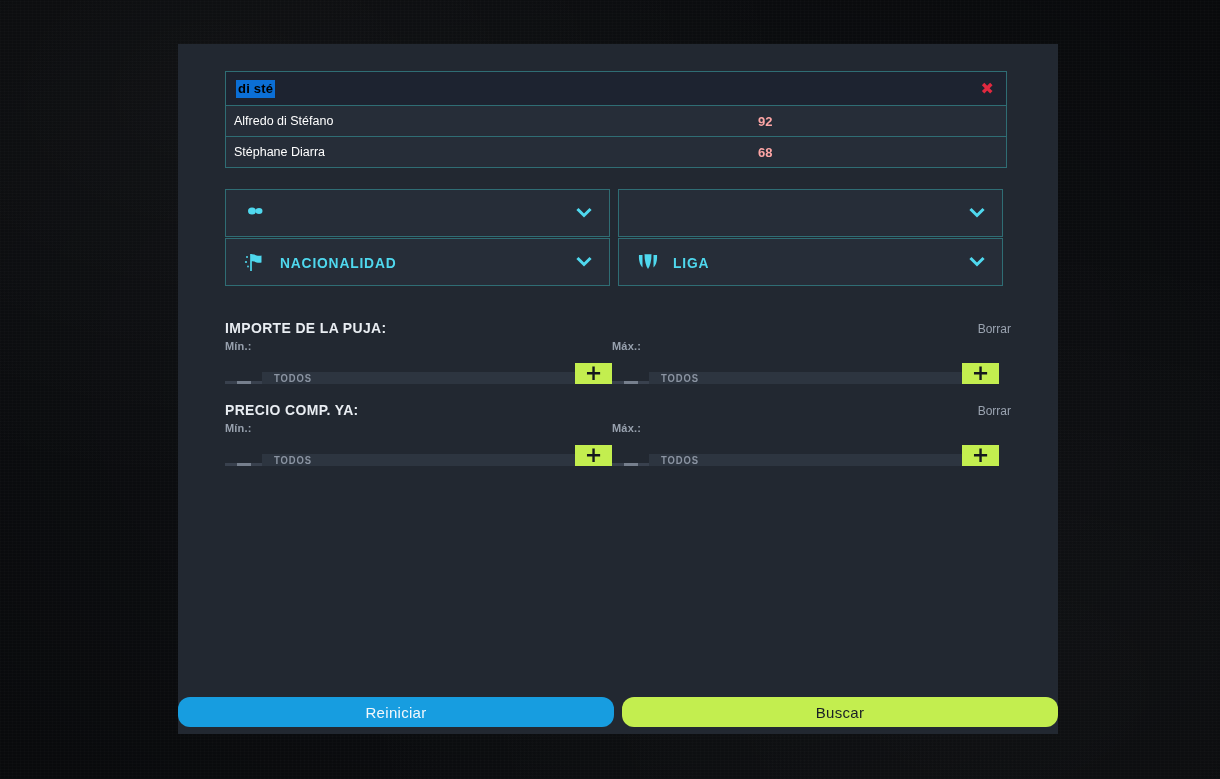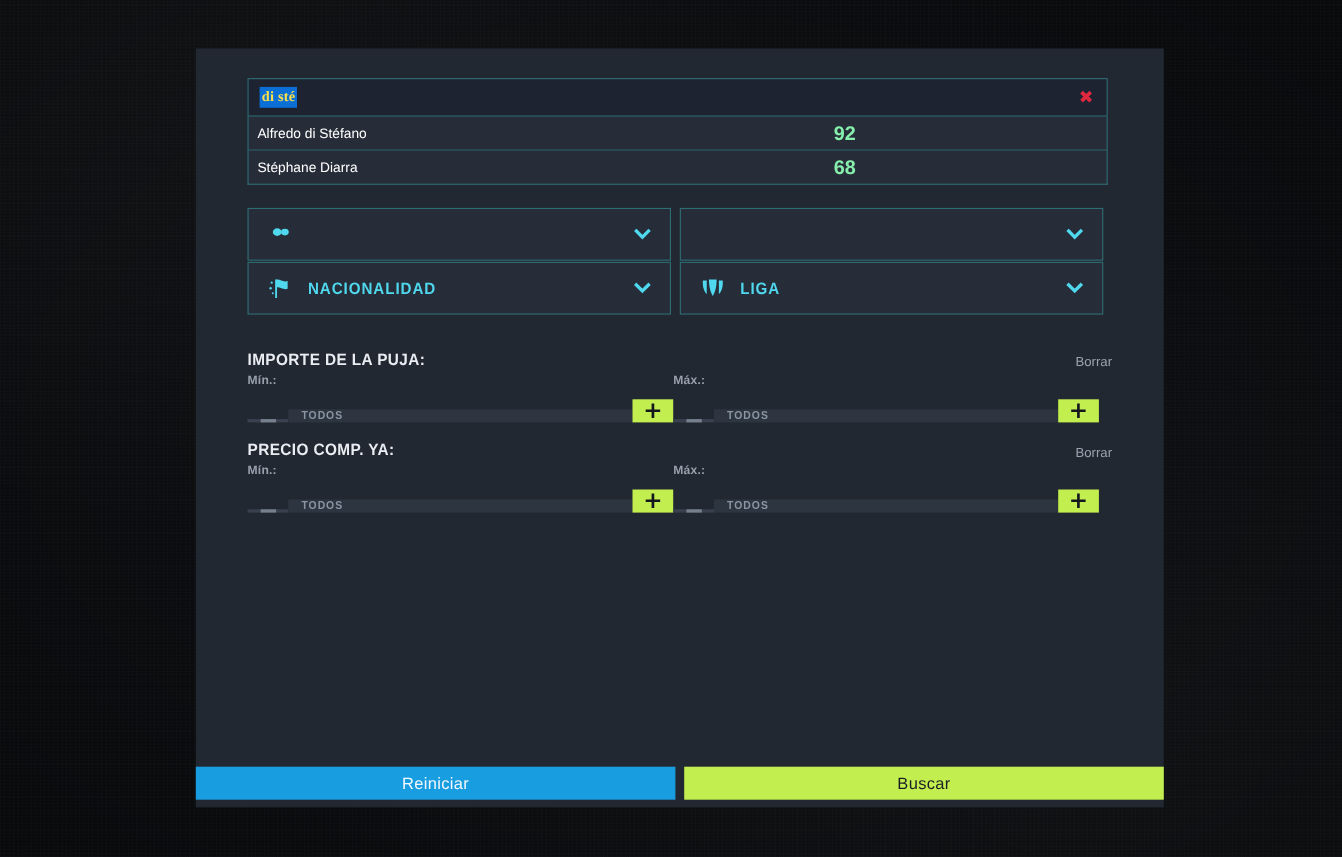--- a/index.html
+++ b/index.html
@@ -108,25 +108,24 @@
     background: #1d2330;
     border: 1px solid #2f6d74;
     display: flex;
     align-items: center;
     padding: 0 10px;
     position: relative;
   }
   #search-text {
     font-size: 13px;
     font-weight: 700;
-    color: #fde047;
+    color: #000000;
     background: #0b6fd6;
     padding: 1px 2px 2px 2px;
     letter-spacing: 0.2px;
-    font-family: Liberation Serif, serif;
   }
   #search-clear {
     position: absolute;
     right: 12px;
     top: 50%;
     transform: translateY(-50%);
     color: #e0293f;
     font-size: 16px;
     font-weight: 700;
     line-height: 1;
@@ -175,22 +174,22 @@
   }
   .result-name {
     flex: 1 1 auto;
     color: #ffffff;
     font-size: 12.5px;
     font-weight: 400;
   }
   .result-val {
     width: 240px;
     flex: 0 0 240px;
-    color: #86efac;
-    font-size: 18px;
+    color: #fca5a5;
+    font-size: 13px;
     font-weight: 700;
   }
 
   
   .range-section {
     position: absolute;
     left: 47px;
     width: 786px;
   }
   .range-title {
@@ -283,20 +282,21 @@
   .footer-btn {
     height: 30px;
     align-self: center;
     display: flex;
     align-items: center;
     justify-content: center;
     font-size: 15px;
     font-weight: 400;
     cursor: pointer;
     letter-spacing: 0.3px;
+    border-radius: 12px;
   }
   #btn-reset {
     width: 436px;
     flex: 0 0 436px;
     background: #179de0;
     color: #f3f8fc;
   }
   #btn-search {
     width: 436px;
     flex: 0 0 436px;

